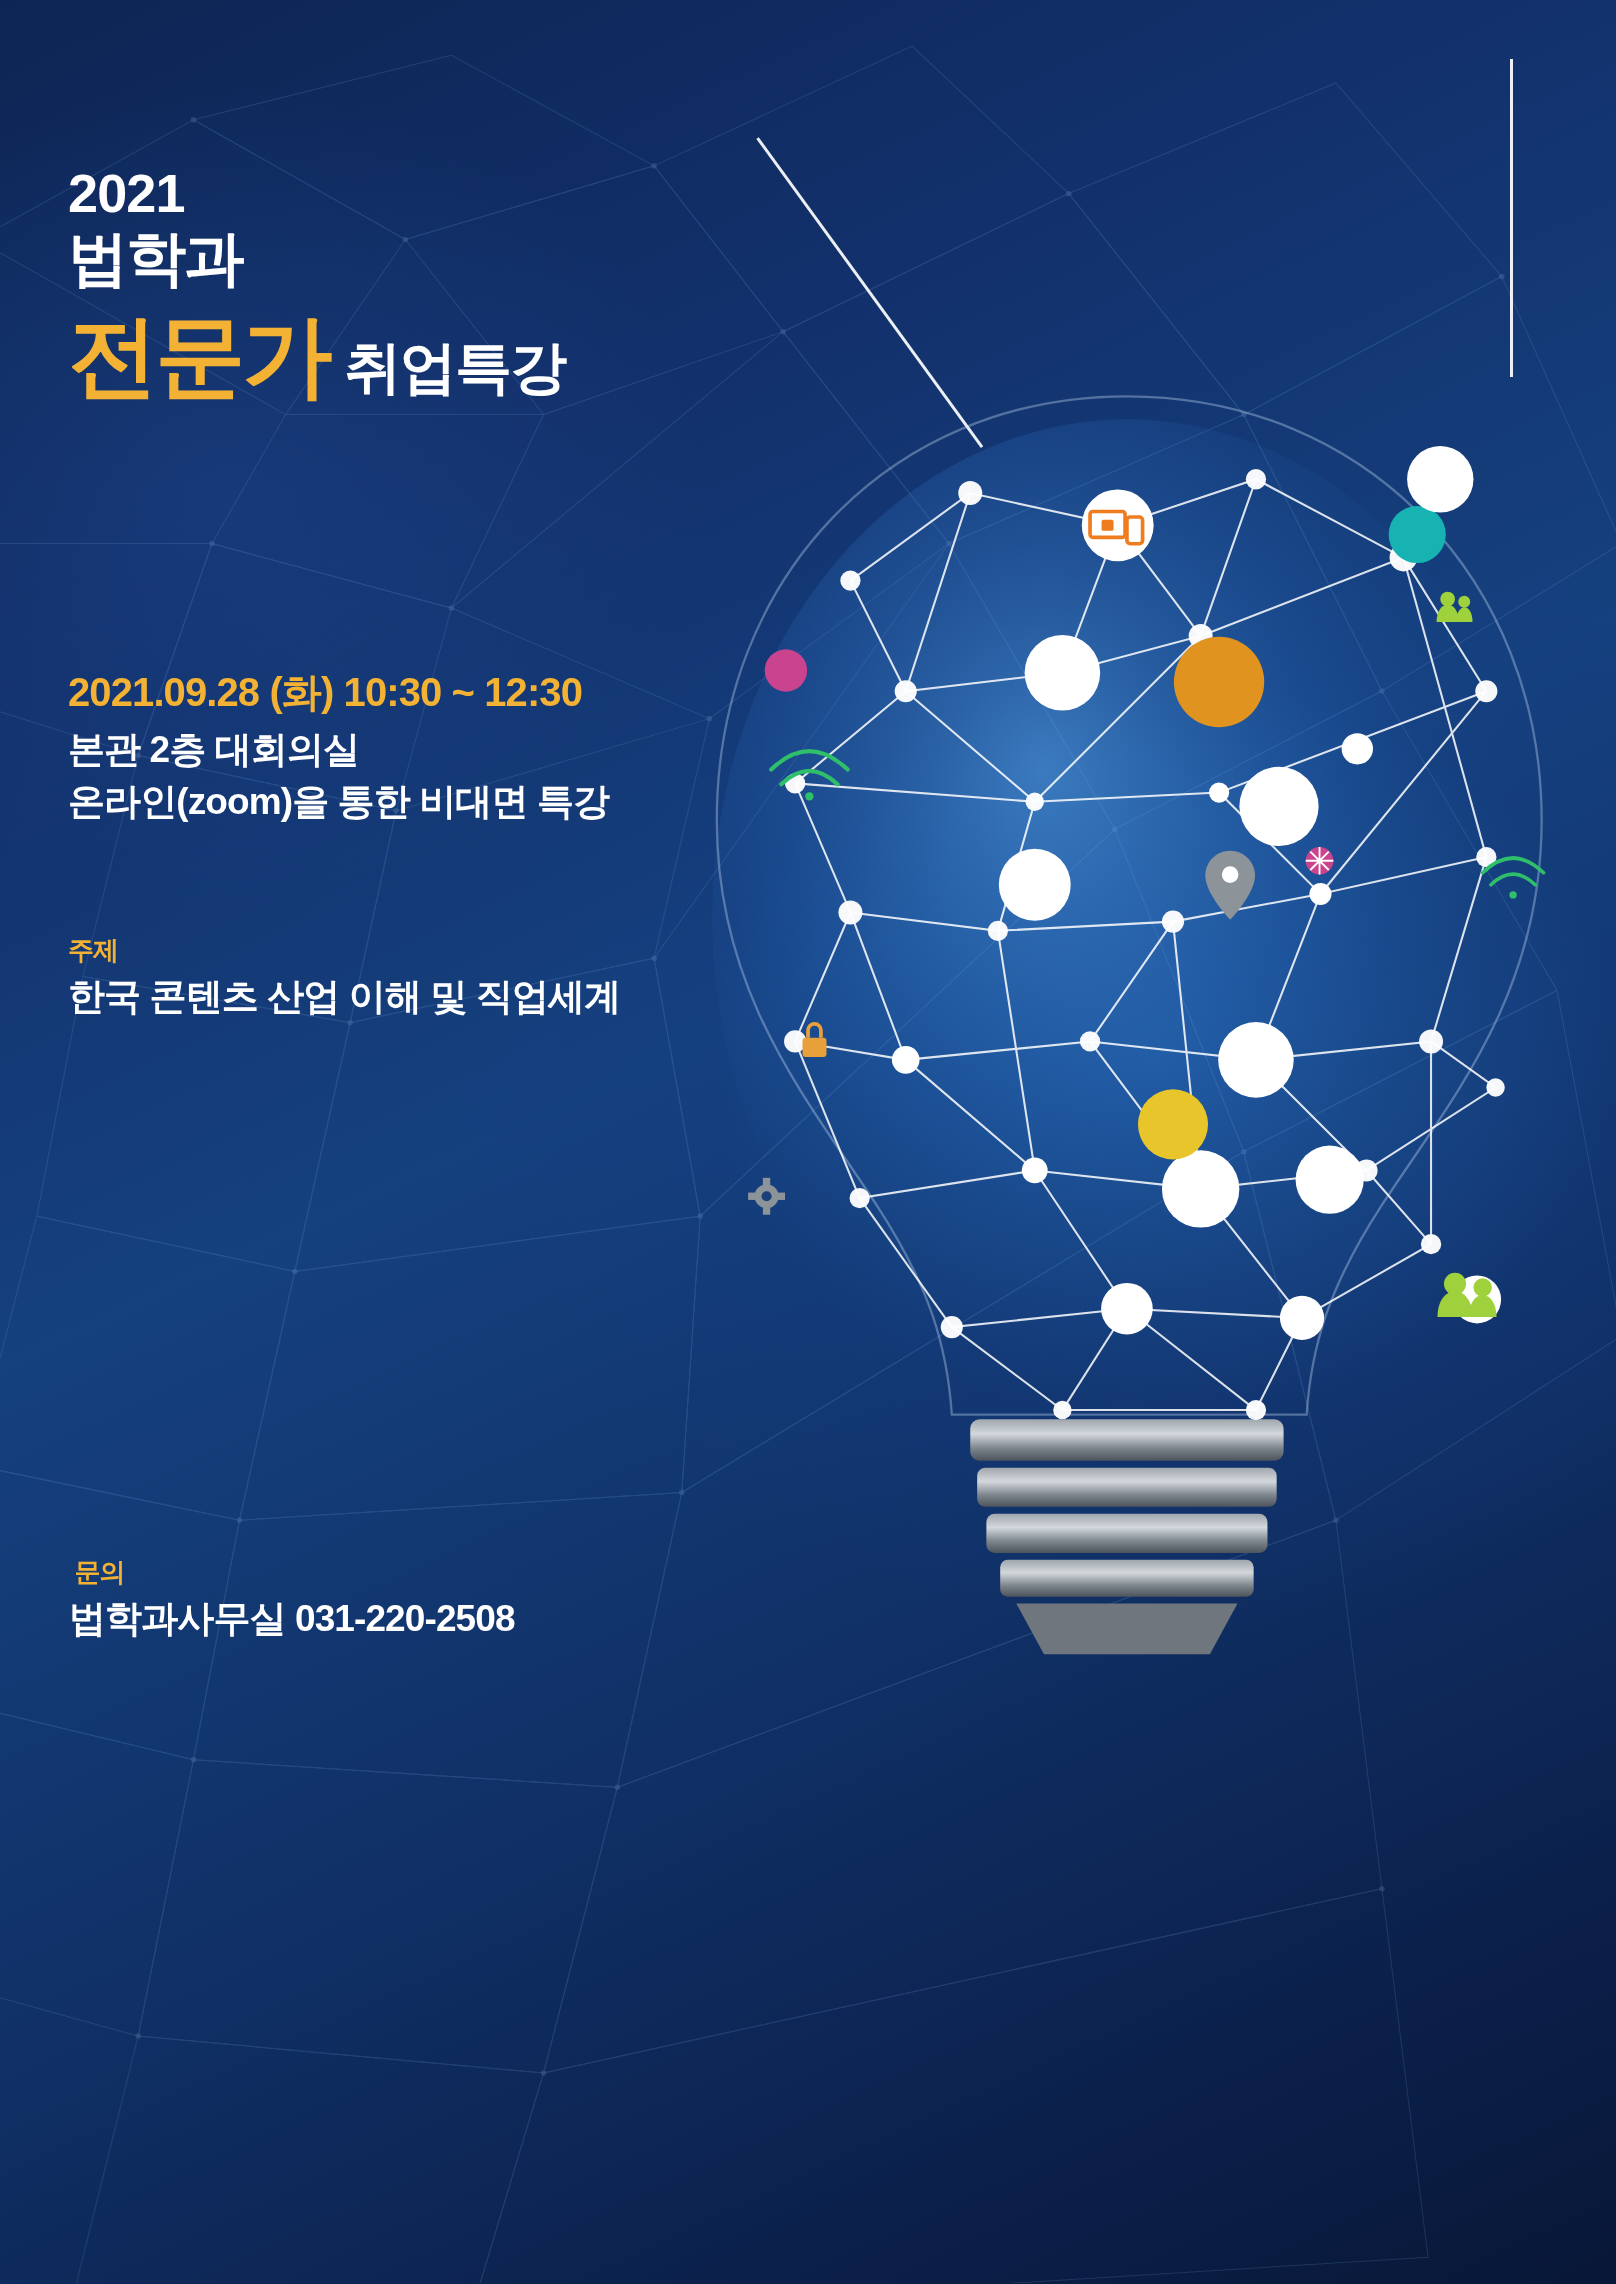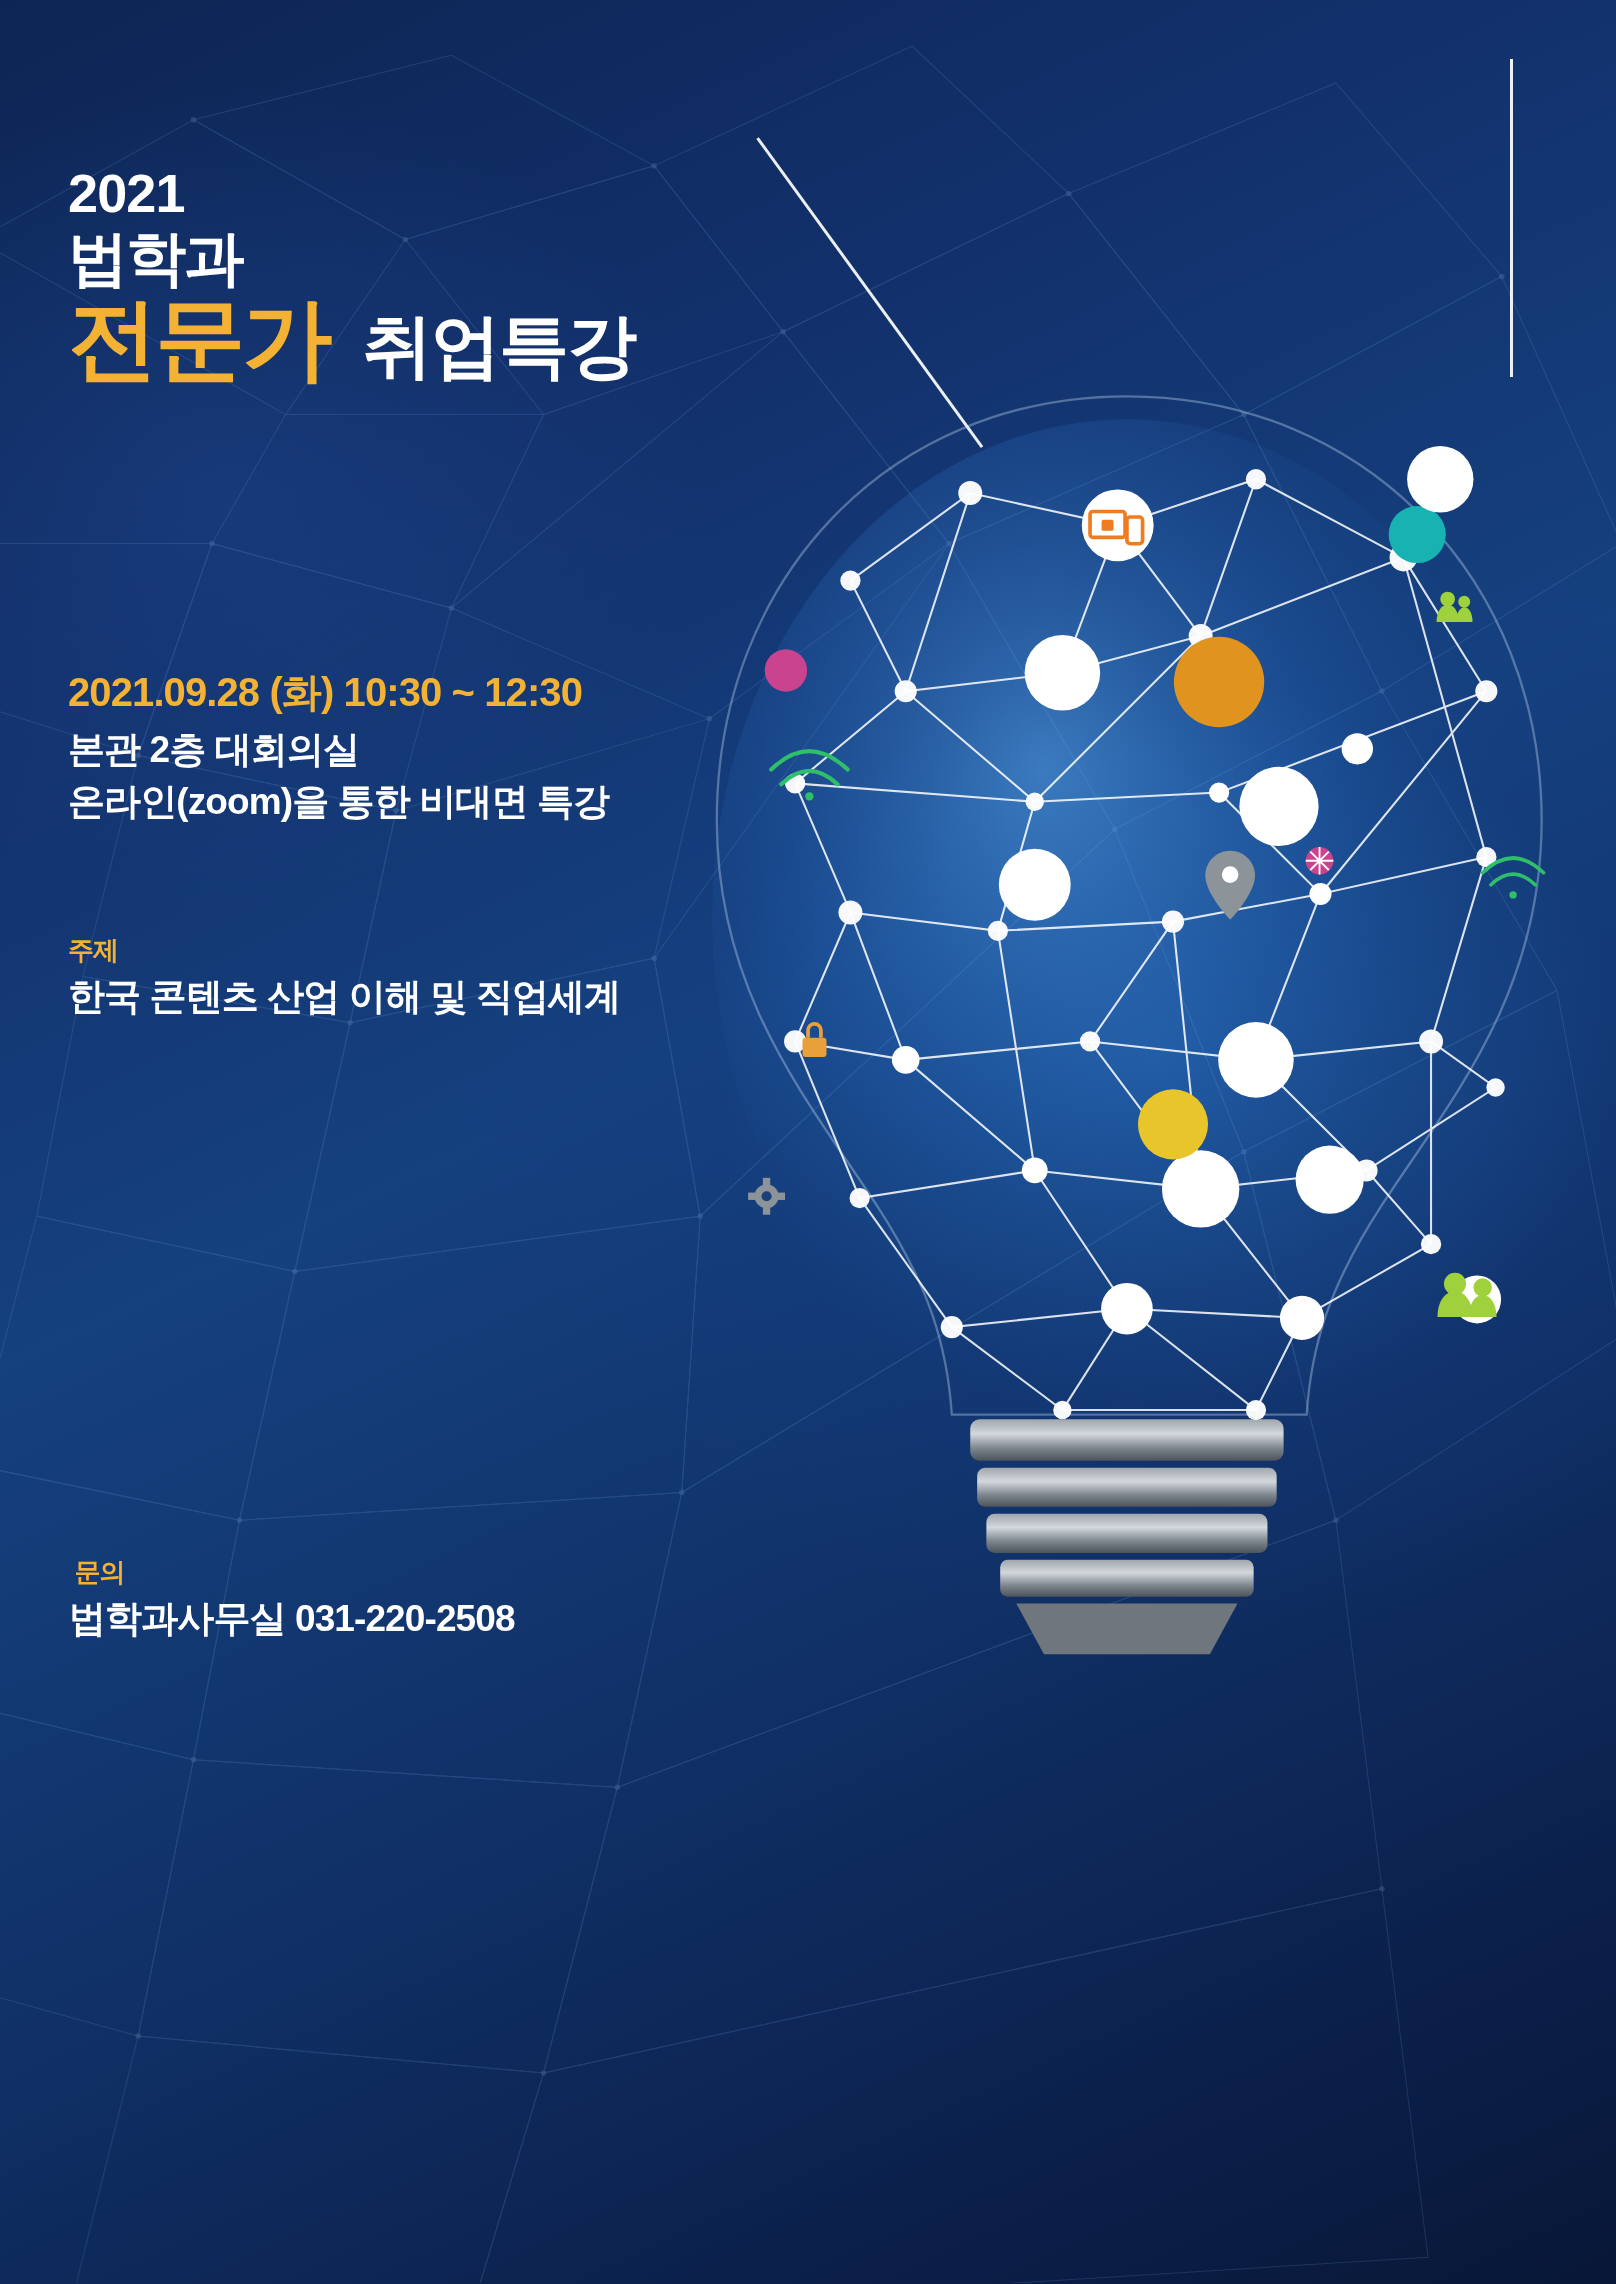--- a/index.html
+++ b/index.html
@@ -58,34 +58,34 @@
   }
   .t-dept {
     font-size: 60px;
     font-weight: 800;
     color: #ffffff;
     line-height: 1.06;
     letter-spacing: -1.8px;
     margin-top: 7px;
   }
   .t-row3 {
-    margin-top: 1px;
+    margin-top: 18px;
     display: flex;
     align-items: baseline;
-    gap: 33px;
+    gap: 15px;
   }
   .t-expert {
     font-size: 90px;
     font-weight: 800;
     color: #f3b233;
     line-height: 1.05;
     letter-spacing: -2.8px;
   }
   .t-lecture {
-    font-size: 70px;
+    font-size: 57px;
     font-weight: 800;
     color: #ffffff;
     line-height: 1.05;
     letter-spacing: -1.8px;
   }
 
   .info-block {
     position: absolute;
     left: 13px;
     top: 636px;

